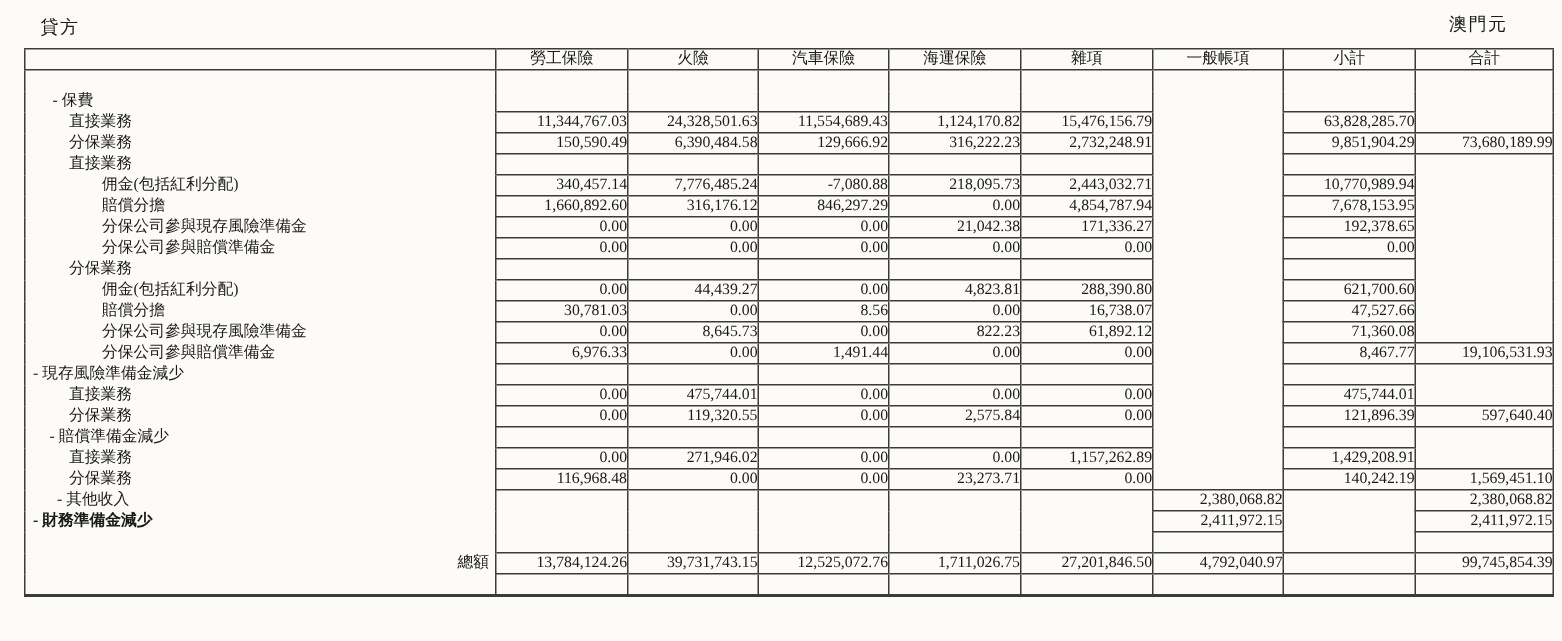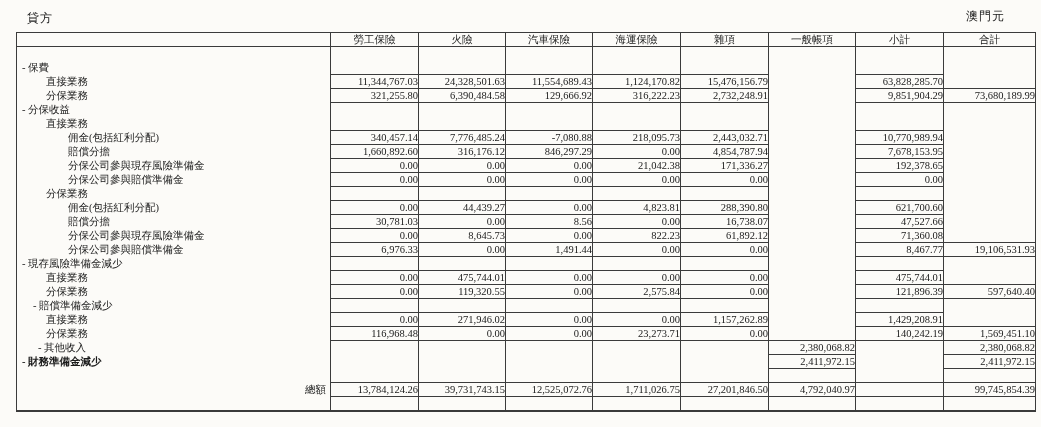--- a/index.html
+++ b/index.html
@@ -68,21 +68,21 @@
           <td class="num vcol"></td>
           <td class="num vcol"></td>
           <td class="num vcol"></td>
           <td class="num vcol"></td>
           <td class="num vcol"></td>
           <td class="num vcol"></td>
           <td class="num vcol"></td>
           <td class="num vcol"></td>
         </tr>
         <tr>
-          <td class="label" style="padding-left: 5px; margin-left: 32px;">- 保費</td>
+          <td class="label" style="padding-left: 18px; margin-left: 32px;">- 保費</td>
           <td class="num vcol"></td>
           <td class="num vcol"></td>
           <td class="num vcol"></td>
           <td class="num vcol"></td>
           <td class="num vcol"></td>
           <td class="num vcol"></td>
           <td class="num vcol"></td>
           <td class="num vcol"></td>
         </tr>
         <tr>
@@ -91,39 +91,28 @@
           <td class="num vcol v">24,328,501.63</td>
           <td class="num vcol v">11,554,689.43</td>
           <td class="num vcol v">1,124,170.82</td>
           <td class="num vcol v">15,476,156.79</td>
           <td class="num vcol"></td>
           <td class="num vcol v">63,828,285.70</td>
           <td class="num vcol"></td>
         </tr>
         <tr>
           <td class="label" style="padding-left: 29px;">分保業務</td>
-          <td class="num vcol v">321,255.80</td>
+          <td class="num vcol v">150,590.49</td>
           <td class="num vcol v">6,390,484.58</td>
           <td class="num vcol v">129,666.92</td>
           <td class="num vcol v">316,222.23</td>
           <td class="num vcol v">2,732,248.91</td>
           <td class="num vcol"></td>
           <td class="num vcol v">9,851,904.29</td>
           <td class="num vcol v">73,680,189.99</td>
-        </tr>
-        <tr>
-          <td class="label" style="padding-left: 5px;">- 分保收益</td>
-          <td class="num vcol"></td>
-          <td class="num vcol"></td>
-          <td class="num vcol"></td>
-          <td class="num vcol"></td>
-          <td class="num vcol"></td>
-          <td class="num vcol"></td>
-          <td class="num vcol"></td>
-          <td class="num vcol"></td>
         </tr>
         <tr>
           <td class="label" style="padding-left: 29px;">直接業務</td>
           <td class="num vcol"></td>
           <td class="num vcol"></td>
           <td class="num vcol"></td>
           <td class="num vcol"></td>
           <td class="num vcol"></td>
           <td class="num vcol"></td>
           <td class="num vcol"></td>

